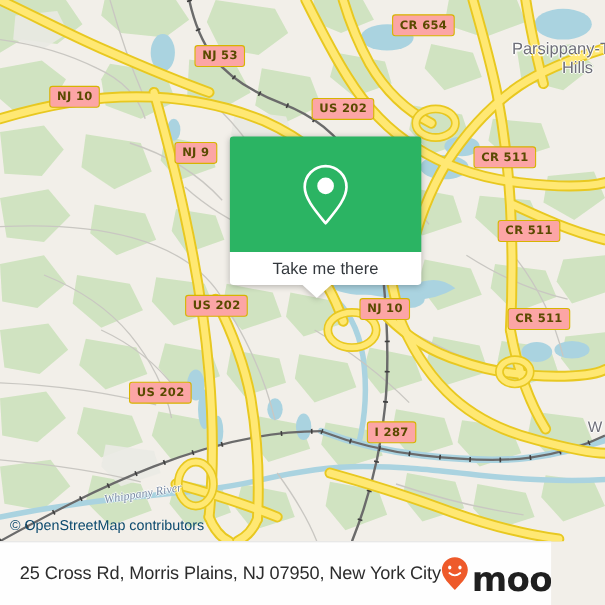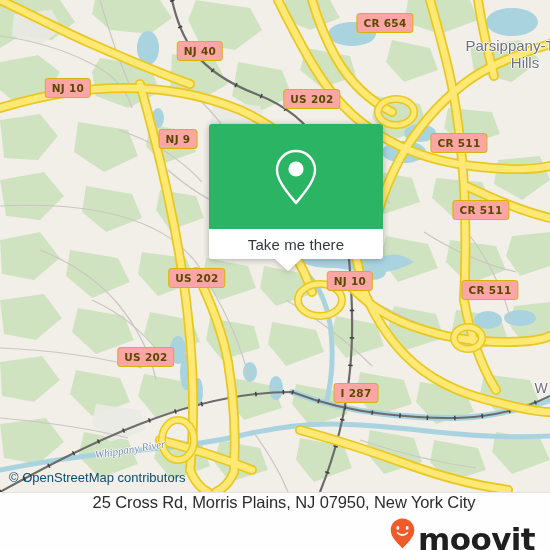--- a/index.html
+++ b/index.html
@@ -137,30 +137,29 @@
     border-left: 13px solid transparent;
     border-right: 13px solid transparent;
     border-top: 12px solid #ffffff;
   }
 
   
   #footer {
     position: absolute;
     left: 0;
     top: 492px;
-    width: 550px;
+    width: 501px;
     height: 58px;
     background: rgba(255,255,255,0.93);
     border-top: 1px solid #e3e3e3;
     box-sizing: border-box;
     display: flex;
     align-items: center;
     z-index: 50;
     overflow: hidden;
-    flex-direction: column;
   }
   #footer-address {
     margin-left: 18px;
     font-family: "Liberation Sans", sans-serif;
     font-size: 16.5px;
     color: #2c2c2c;
     white-space: nowrap;
     letter-spacing: -0.1px;
   }
   #footer-logo {
@@ -365,21 +364,21 @@
       </g>
       <g fill="none" stroke="#ffe873" stroke-width="5">
         <ellipse cx="320" cy="300" rx="22" ry="16"></ellipse>
         <ellipse cx="396" cy="112" rx="18" ry="13"></ellipse>
         <ellipse cx="178" cy="440" rx="16" ry="20"></ellipse>
         <ellipse cx="468" cy="338" rx="14" ry="11"></ellipse>
       </g>
     </svg>
 
     <div id="shield-layer">
-        <div class="shield" style="left: 200px; top: 51px;">NJ 40</div>
+        <div class="shield" style="left: 200px; top: 51px;">NJ 53</div>
         <div class="shield" style="left: 68px; top: 88px;">NJ 10</div>
         <div class="shield" style="left: 385px; top: 23px;">CR 654</div>
         <div class="shield" style="left: 312px; top: 99px;">US 202</div>
         <div class="shield" style="left: 459px; top: 143px;">CR 511</div>
         <div class="shield" style="left: 178px; top: 139px;">NJ 9</div>
         <div class="shield" style="left: 481px; top: 210px;">CR 511</div>
         <div class="shield" style="left: 197px; top: 278px;">US 202</div>
         <div class="shield" style="left: 350px; top: 281px;">NJ 10</div>
         <div class="shield" style="left: 490px; top: 290px;">CR 511</div>
         <div class="shield" style="left: 146px; top: 357px;">US 202</div>

